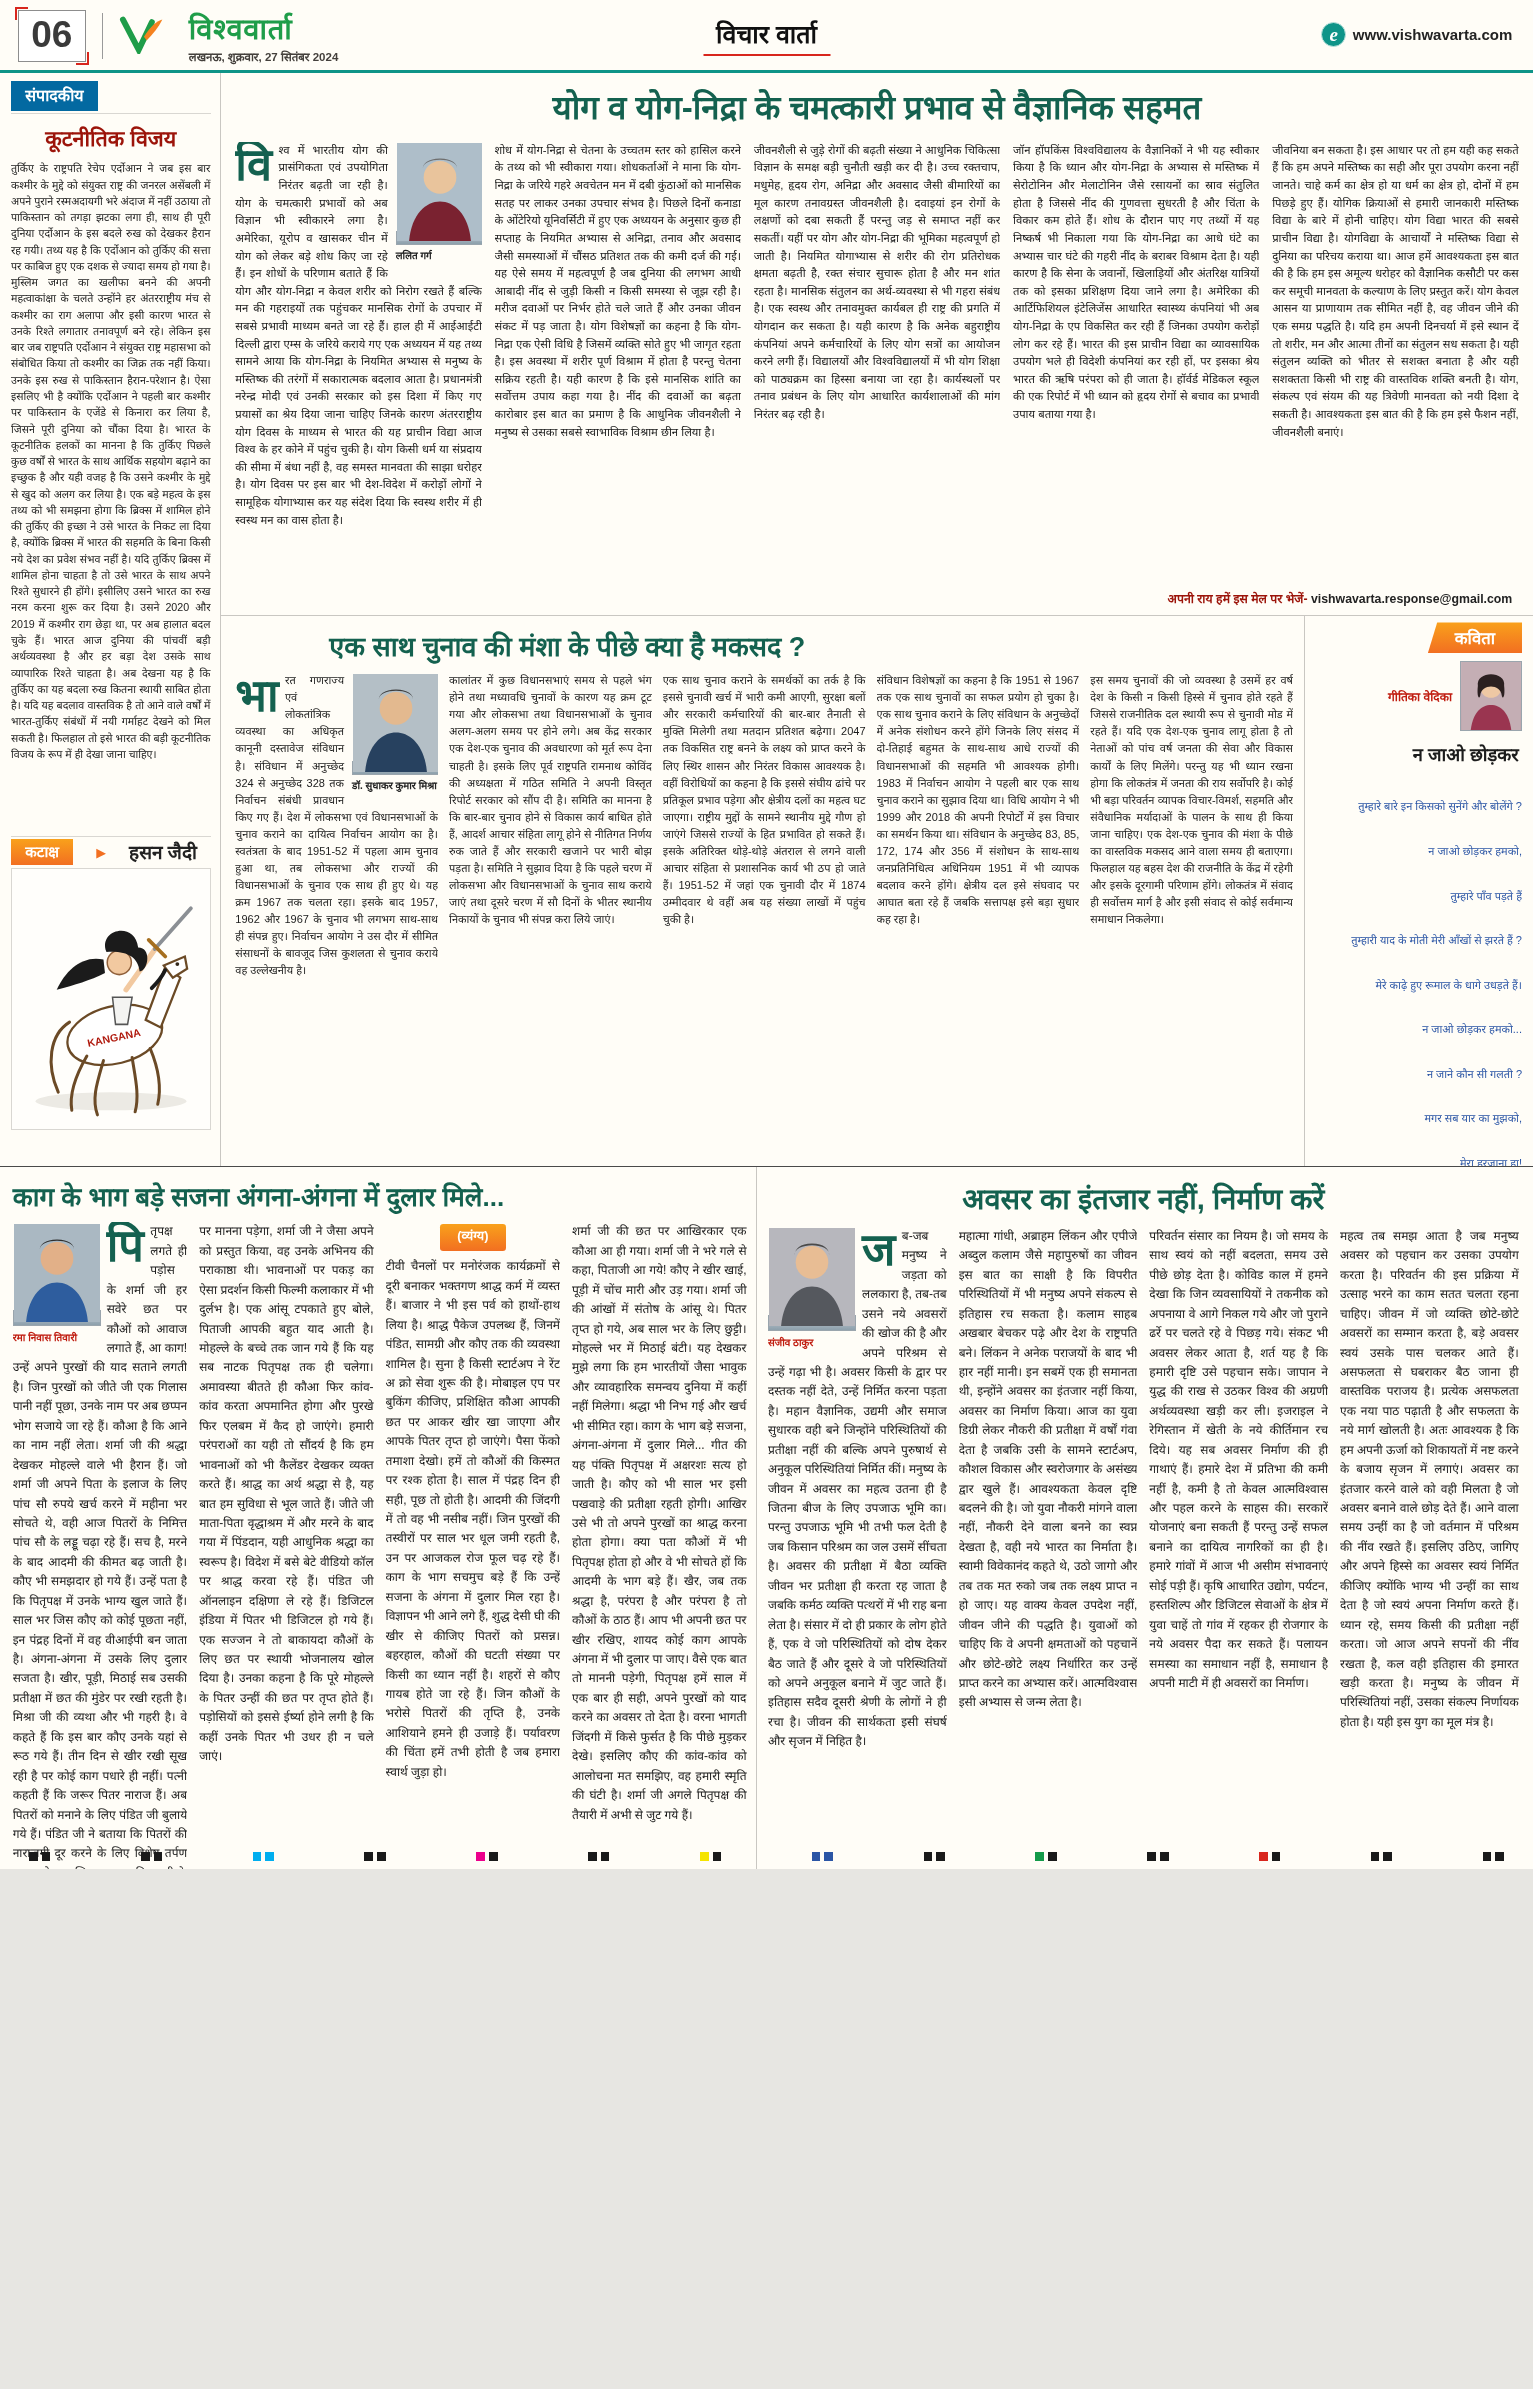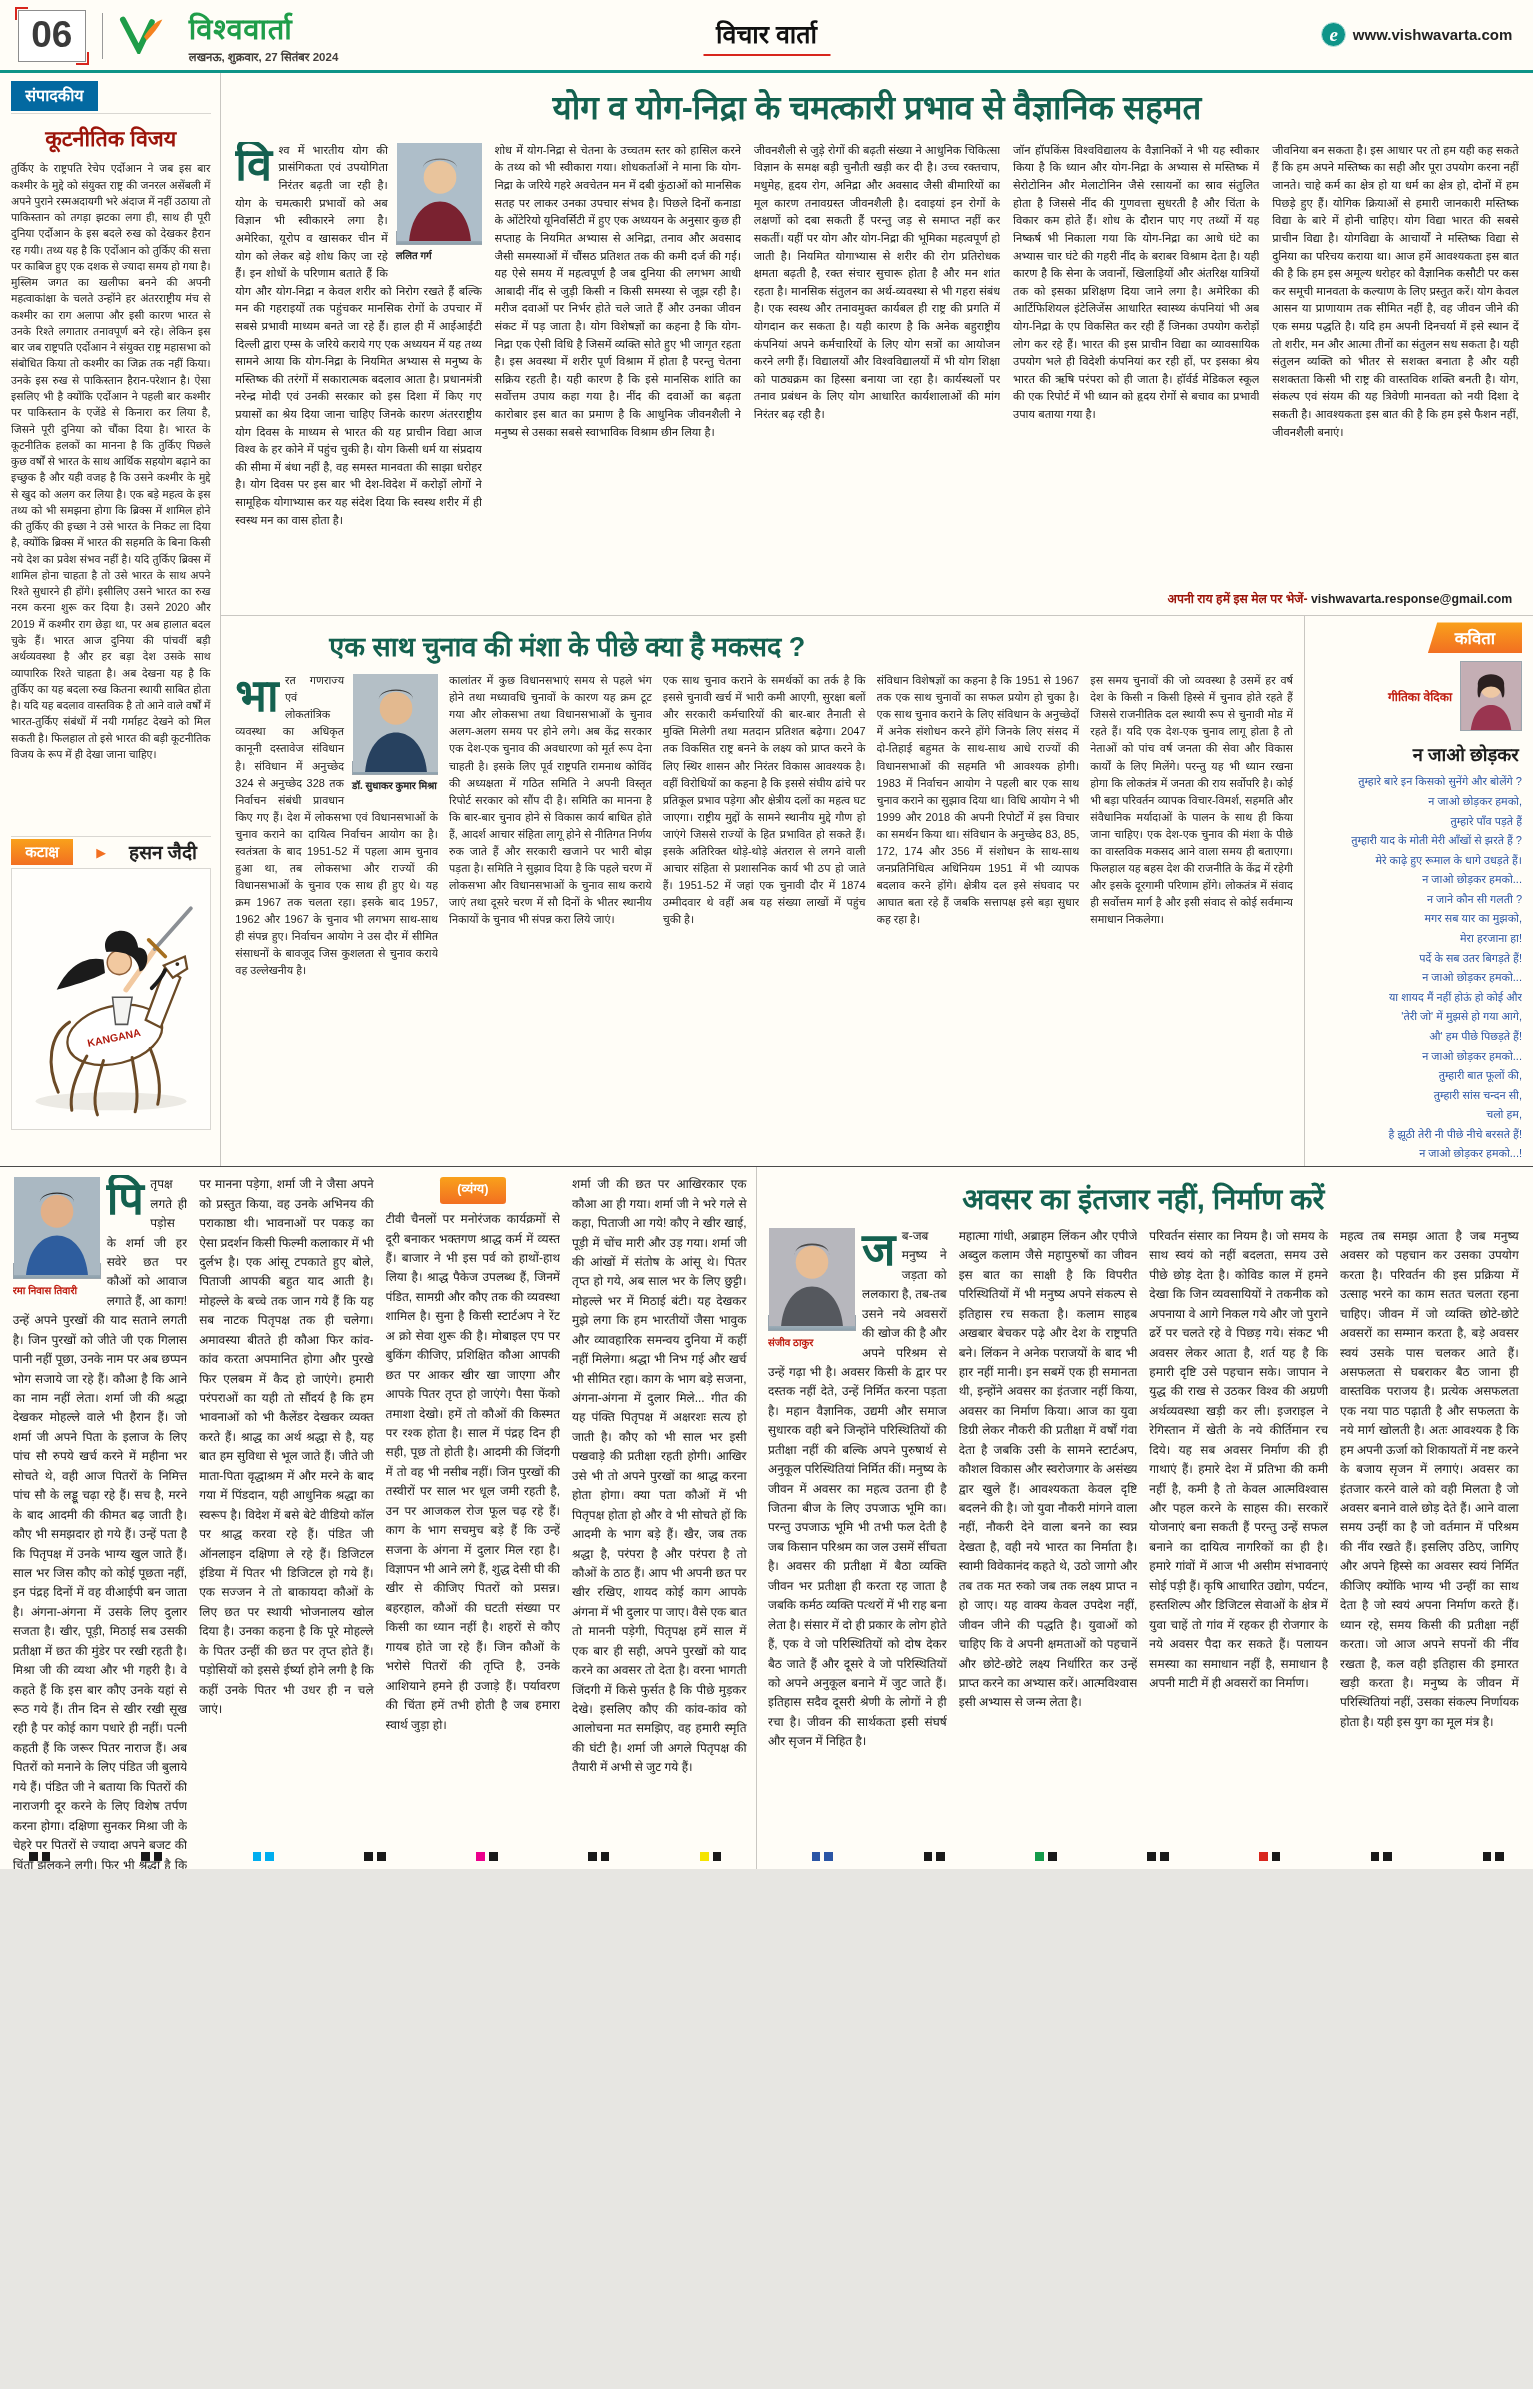--- a/index.html
+++ b/index.html
@@ -63,21 +63,21 @@
   .election-cols .col { font-size:11px; line-height:1.55; }
 
   .poem-aside { width:229px; border-left:0.8px solid #c9c7c2; padding:6.4px 11px 0 9.5px; display:flex; flex-direction:column; overflow:hidden; }
   .kavita-label { align-self:flex-end; background:linear-gradient(180deg,#f9a11b,#f26f21); color:#fff; font-weight:bold; font-size:16.7px; padding:3.2px 27px 4.8px; clip-path:polygon(10% 0,100% 0,100% 100%,0 100%); }
   .poet-row { display:flex; justify-content:flex-end; align-items:center; gap:8px; margin:8px 0 4.8px; }
   .poet-name { font-size:12px; font-weight:bold; color:#c01d10; }
   .poet-photo { width:62px; height:70px; background:linear-gradient(180deg,#d8c6c9,#a98f98); border:0.8px solid #9aa5ad; overflow:hidden; }
   .poet-photo svg { width:100%; height:100%; }
   .poem-title { font-size:18.3px; font-weight:bold; color:#1c1c1c; text-align:right; margin:4.8px 3.2px 6.4px 0; }
   .poem-lines { text-align:right; color:#2b55a5; font-size:11px; line-height:1.78; overflow:hidden; }
-  .poem-line { white-space:normal; }
+  .poem-line { white-space:normal;margin-top:25px; }
 
   
   .content-bottom { display:flex; height:1185px; border-top:1.6px solid #4a4a4a; }
   .satire { width:757px; display:flex; flex-direction:column; padding:8px 9.5px 0 12.7px; border-right:0.8px solid #c9c7c2; }
   .satire-title { color:#14614f; font-size:26px; font-weight:bold; padding:3.2px 0 8px; }
   .bottom-cols { flex:1; display:flex; gap:12px; overflow:hidden; }
   .bottom-cols .col { font-size:12px; line-height:1.62; }
   .opportunity { flex:1; display:flex; flex-direction:column; padding:8px 14.3px 0 11px; }
   .opp-title { color:#14614f; font-size:29px; font-weight:bold; text-align:center; padding:3.2px 0 9.5px; }
   .vyangya-wrap { text-align:center; margin:1.6px 0 6.4px; }
@@ -255,20 +255,21 @@
             <div class="poem-line">न जाओ छोड़कर हमको...!</div>
           </div>
         </aside>
       </div>
     </div>
   </div>
 
   <div class="content-bottom">
 
     <section class="satire">
+      <h2 class="satire-title">काग के भाग बड़े सजना अंगना-अंगना में दुलार मिले...</h2>
       <div class="bottom-cols">
         <div class="col">
           <span class="photo-float-l">
             <span class="photo">
               <svg viewBox="0 0 100 114">
                   <rect width="100" height="114" fill="#aab8c2"></rect>
                   <circle cx="50" cy="40" r="19" fill="#e2b088"></circle>
                   <path d="M30 30 C30 16 70 16 70 30 C70 24 64 18 50 18 C36 18 30 24 30 30 Z" fill="#2e2e2e"></path>
                   <path d="M14 114 C17 82 34 68 50 68 C66 68 83 82 86 114 Z" fill="#2e5d9e"></path>
                 </svg>

